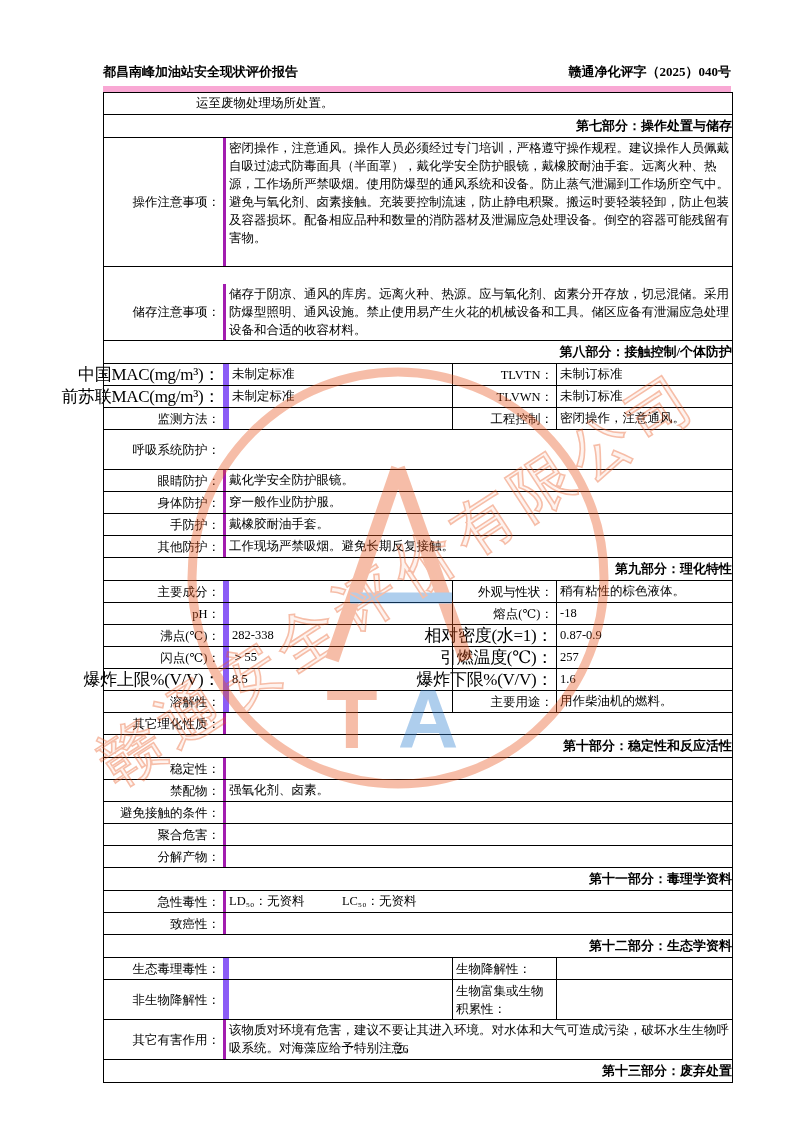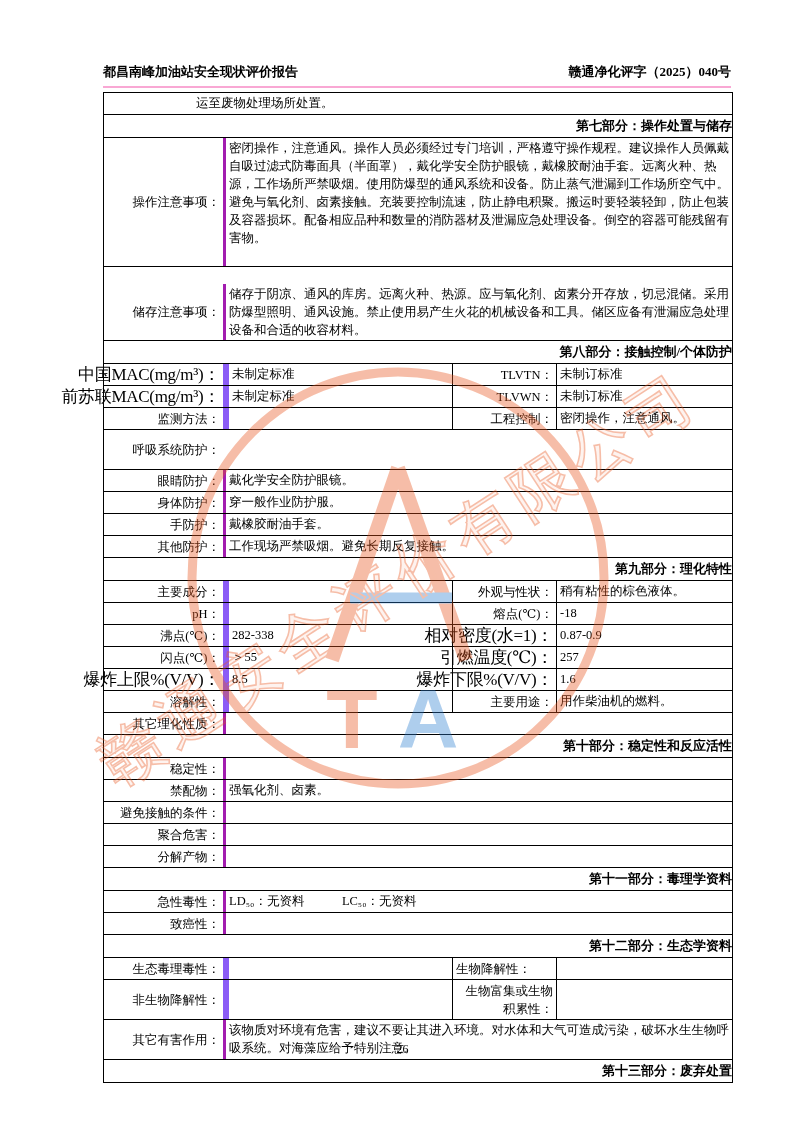--- a/index.html
+++ b/index.html
@@ -1,35 +1,35 @@
 <!DOCTYPE html>
 <html><head>
 <meta charset="utf-8">
 <style>
   html,body{margin:0;padding:0;background:#ffffff;}
   .page{position:relative;width:793px;height:1122px;background:#fff;overflow:hidden;
         font-family:"Liberation Serif","DejaVu Serif",serif;color:#000;}
   
   .hdr{position:absolute;top:63px;left:103px;width:628px;display:flex;
        justify-content:space-between;align-items:flex-end;font-size:13px;font-weight:bold;
-       border-bottom:2px solid #f9a8d4;padding-bottom:5px;z-index:2;}
+       border-bottom:6px solid #f9a8d4;padding-bottom:5px;z-index:2;}
   
   .doc-table{position:absolute;top:92px;left:103px;width:628px;border:1.5px solid #000;
              z-index:1;background:transparent;}
   .tr{display:flex;border-top:1px solid #000;align-items:stretch;}
   .tr:first-child{border-top:none;}
   .td{box-sizing:border-box;font-size:12.5px;line-height:18px;padding:1px 3px;min-height:21px;}
   .c1{width:119px;}
   .c2{width:229px;border-left:6px solid #8b5cf6;}
   .c3{width:104px;border-left:1px solid #000;}
   .c4{flex:1;border-left:1px solid #000;}
   .c234{flex:1;border-left:3px solid #a21caf;}
   .cfull{flex:1;}
   .lab{display:flex;align-items:center;justify-content:flex-end;text-align:right;white-space:nowrap;}
-  .lab-left{display:flex;align-items:center;justify-content:flex-start;text-align:right;white-space:normal;}
+  .lab-left{display:flex;align-items:center;justify-content:flex-start;text-align:left;white-space:normal;}
   .sm{font-size:17px;letter-spacing:-0.3px;}
   .val{text-align:left;}
   .sec{flex:1;text-align:right;font-weight:bold;font-size:13px;padding:2px 0;min-height:21px;box-sizing:border-box;}
   .cont{padding-left:92px;}
   .mh128{min-height:128px;}
   .mh54{min-height:54px;margin-top:17px;}
   .mh39{min-height:39px;}
   
   .footer{position:absolute;left:12px;right:0;top:1042px;text-align:center;font-size:12px;z-index:2;}
   

